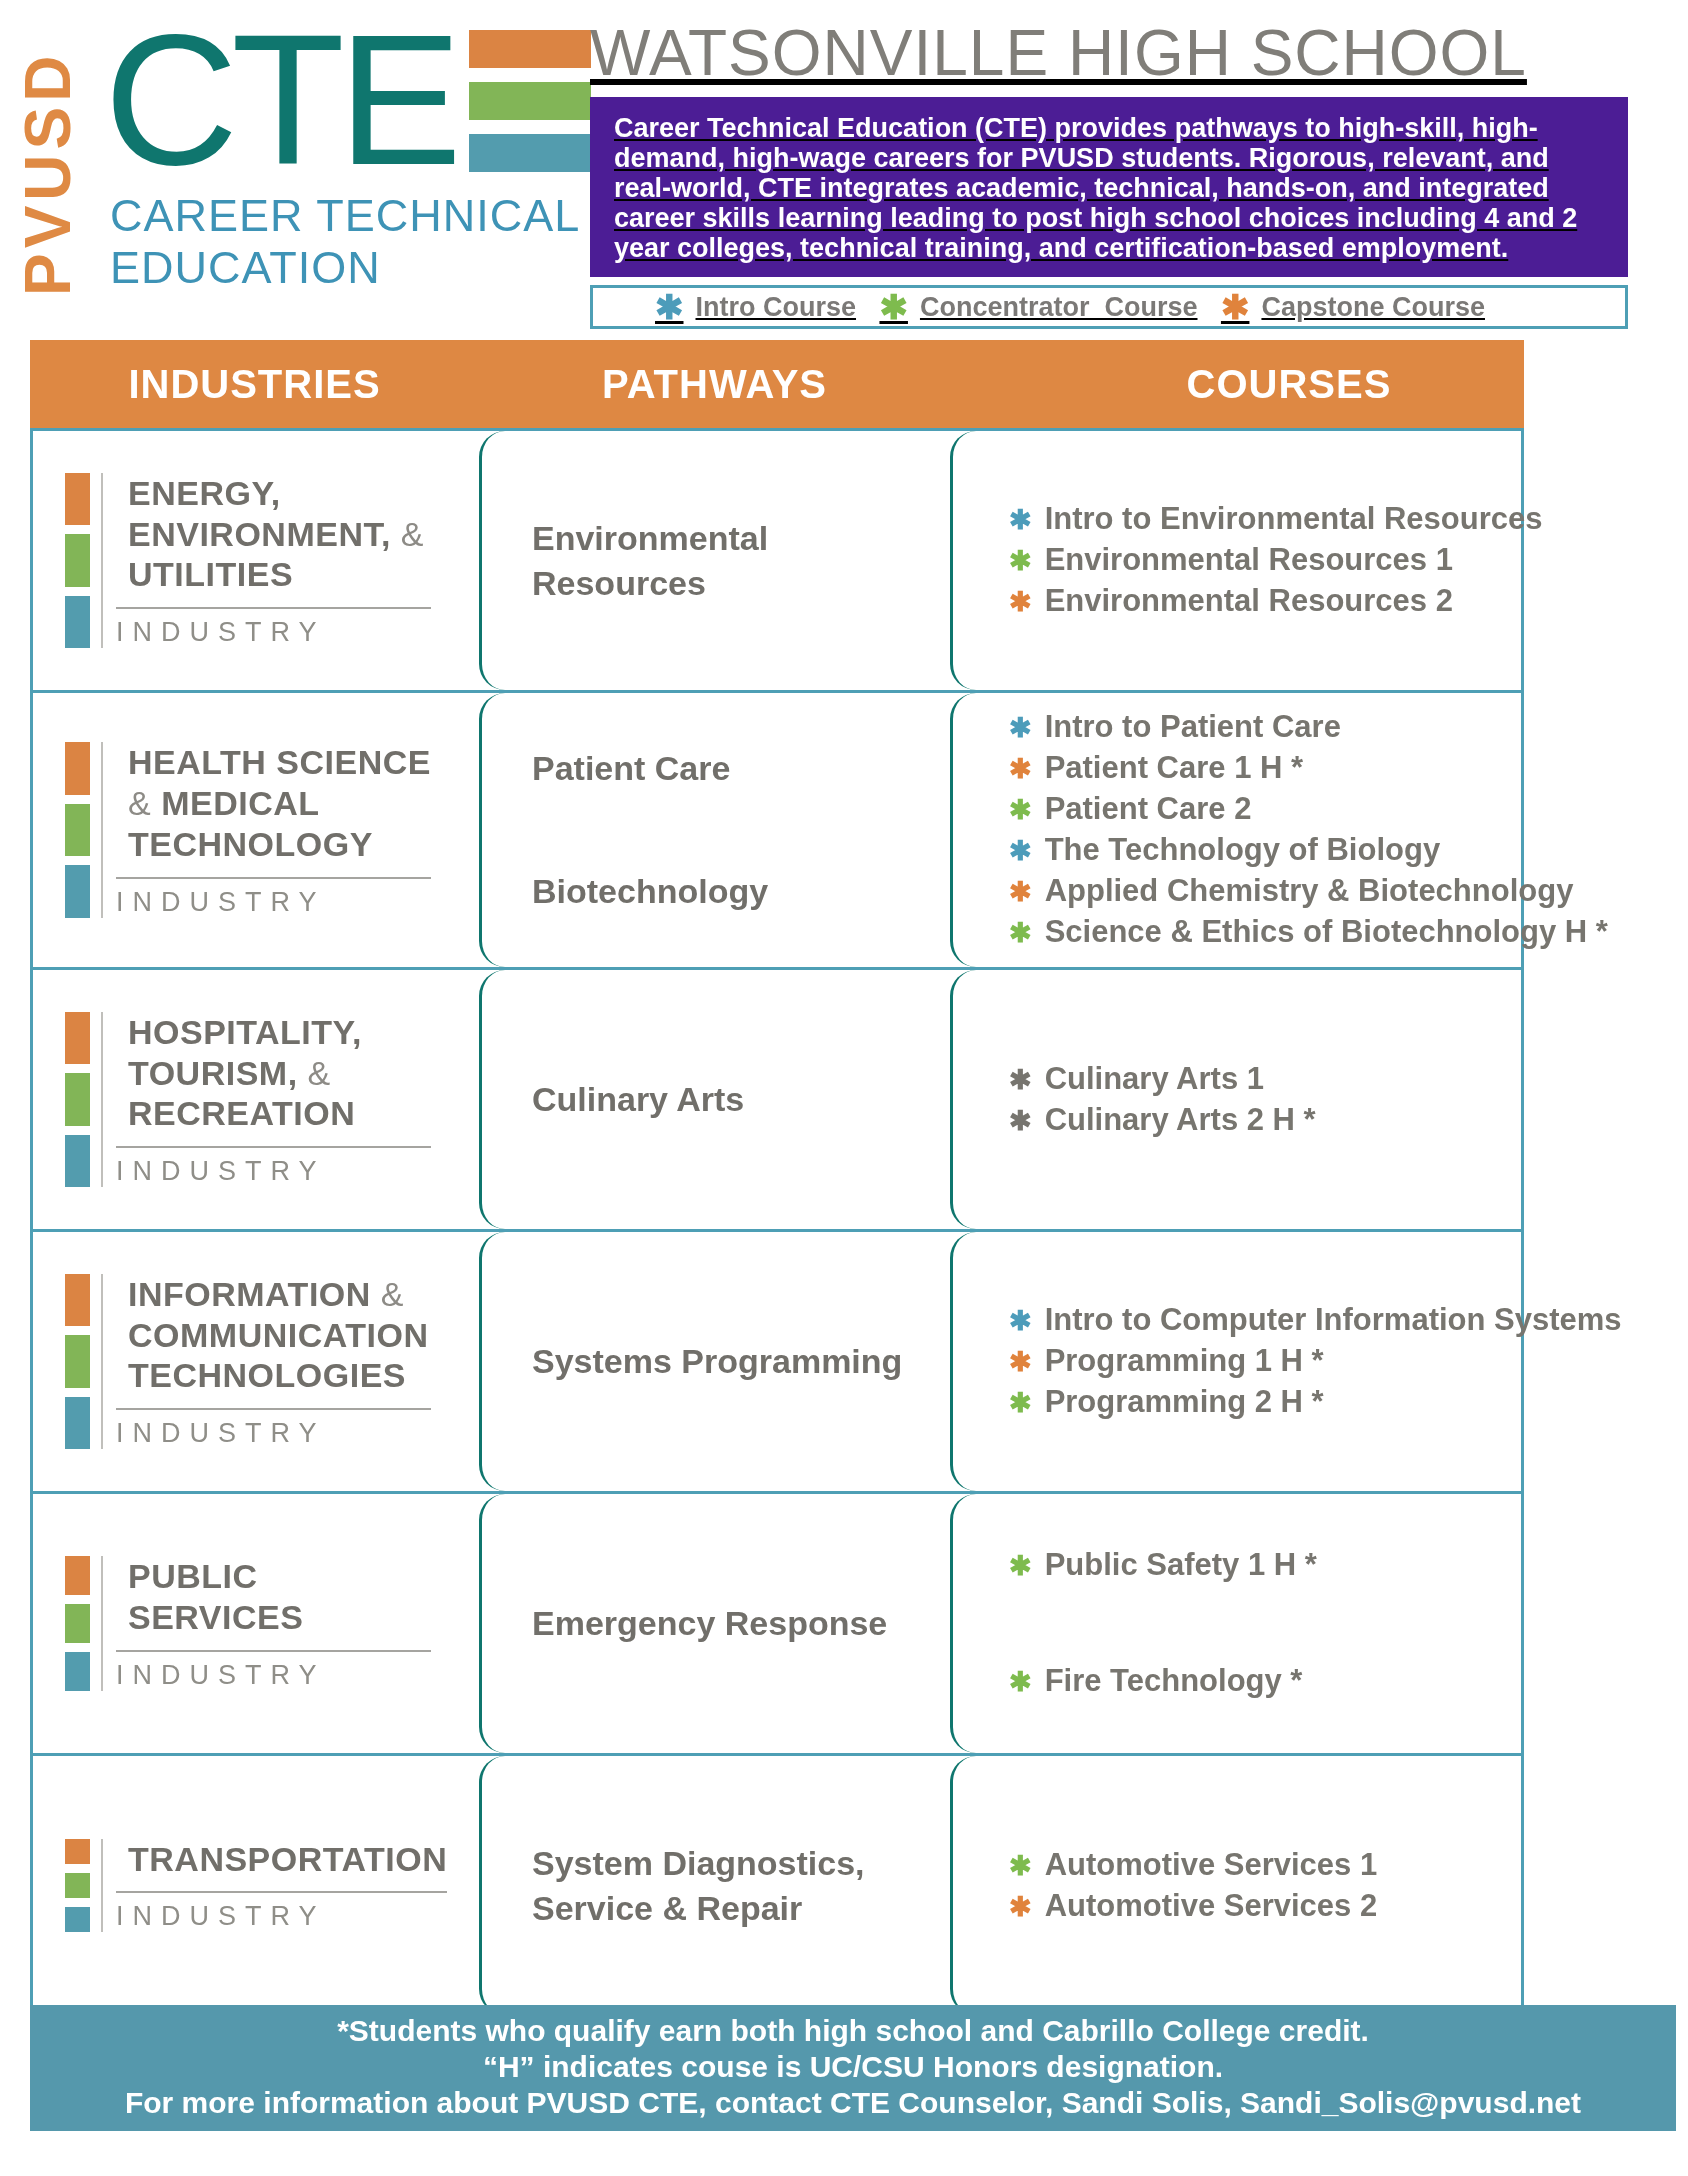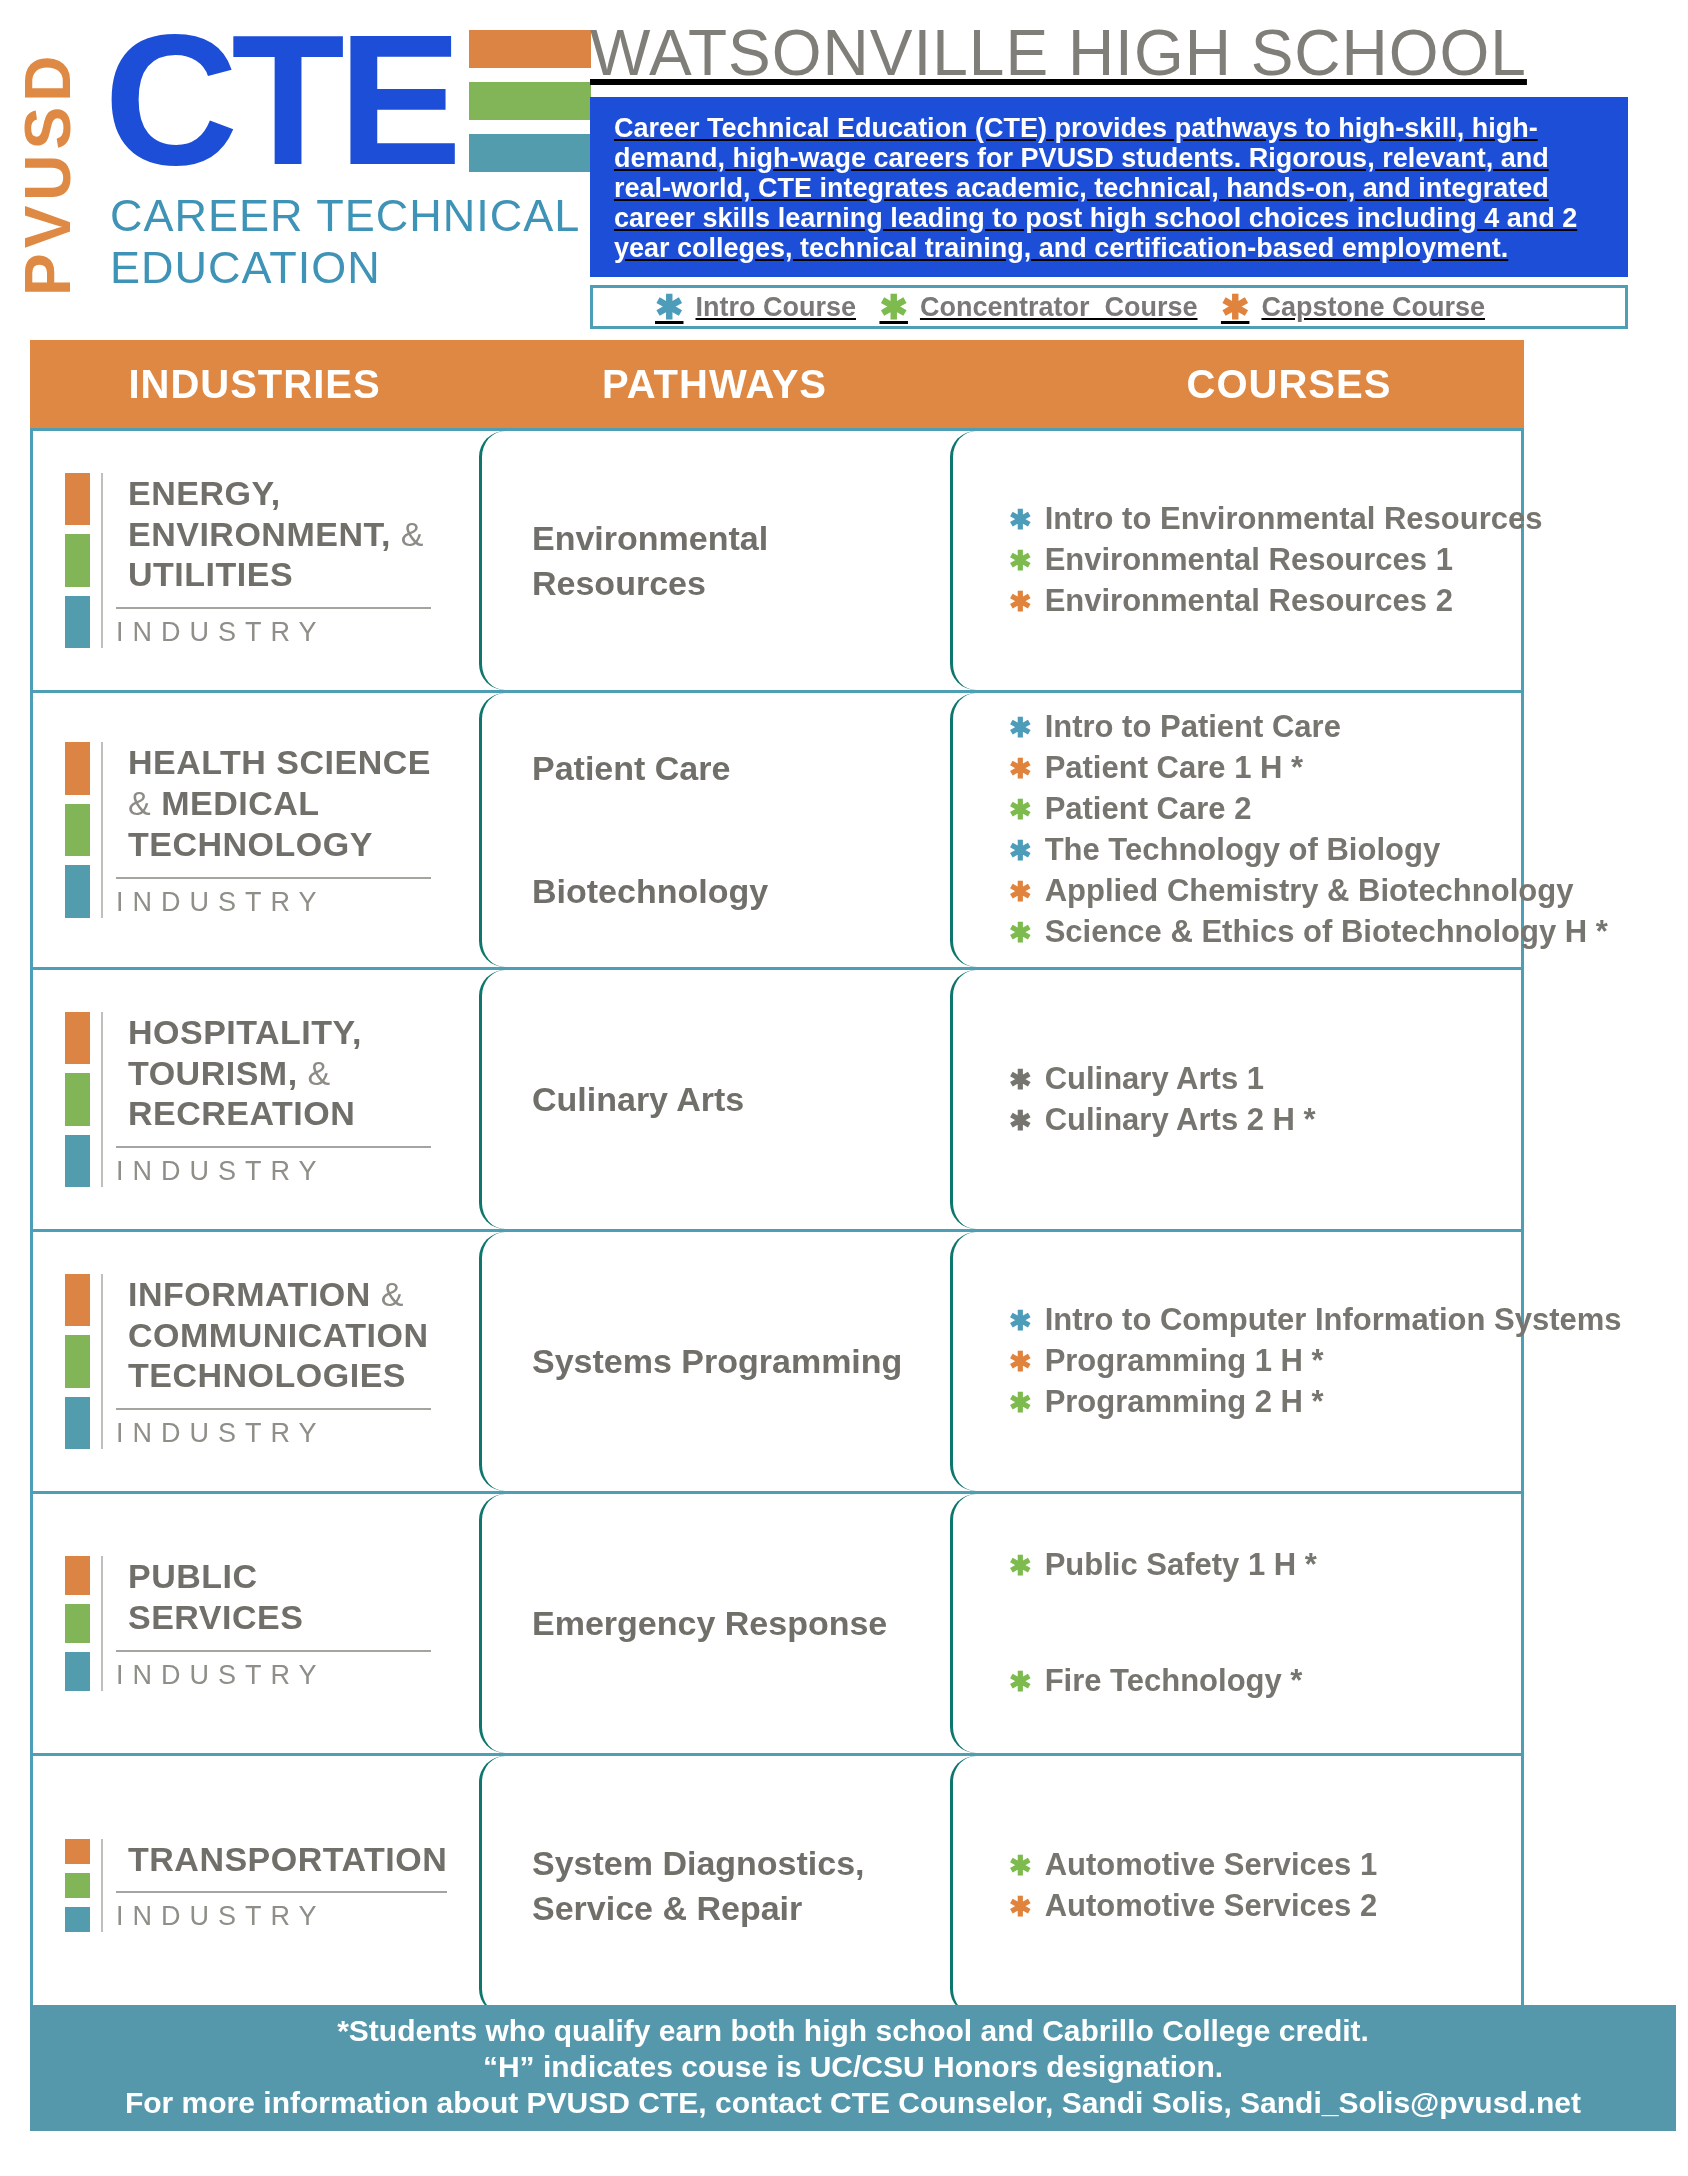--- a/index.html
+++ b/index.html
@@ -3,31 +3,31 @@
 <meta charset="utf-8">
 <style>
   html,body{margin:0;padding:0;background:#ffffff;}
   body{width:1688px;height:2176px;font-family:"Liberation Sans",sans-serif;-webkit-font-smoothing:antialiased;}
   .page{position:relative;width:1688px;height:2176px;background:#fff;overflow:hidden;}
 
   
   .pvusd{position:absolute;left:16px;top:34px;height:262px;writing-mode:vertical-rl;transform:rotate(180deg);
          font-size:64px;font-weight:bold;color:#DF8A44;letter-spacing:5px;line-height:1;}
   .logo-main{position:absolute;left:104px;top:26px;display:flex;align-items:flex-start;}
-  .cte{font-size:186px;font-weight:bold;color:#1d4ed8;letter-spacing:-7px;line-height:148px;}
+  .cte{font-size:186px;font-weight:normal;color:#0f766e;letter-spacing:-7px;line-height:148px;}
   .logo-bars{display:flex;flex-direction:column;gap:14px;margin-left:14px;margin-top:4px;}
   .logo-bar{width:122px;height:38px;}
   .logo-bar.b1{background:#DB8443;}
   .logo-bar.b2{background:#82B557;}
   .logo-bar.b3{background:#539CAE;}
   .logo-subtitle{position:absolute;left:110px;top:190px;font-size:45px;color:#3E93B6;line-height:1.16;letter-spacing:1px;}
 
   .header-right{position:absolute;left:590px;top:20px;width:1038px;text-decoration:underline;}
   .school-name{font-size:64px;font-weight:400;color:#807E79;letter-spacing:1px;white-space:nowrap;line-height:1.05;}
-  .desc-box{margin-top:10px;background:#1d4ed8;color:#fff;font-weight:bold;font-size:27px;line-height:30px;padding:16px 24px 14px;box-sizing:border-box;}
+  .desc-box{margin-top:10px;background:#4c1d95;color:#fff;font-weight:bold;font-size:27px;line-height:30px;padding:16px 24px 14px;box-sizing:border-box;}
   .legend-box{margin-top:8px;border:3px solid #4E9FB5;height:44px;box-sizing:border-box;display:flex;align-items:center;
               justify-content:space-between;padding:0 140px 0 62px;}
   .legend-item{display:flex;align-items:center;gap:12px;}
   .legend-star{font-size:34px;line-height:1;font-weight:bold;}
   .legend-label{font-size:27px;font-weight:bold;color:#7B7977;white-space:pre;}
 
   
   .table{position:absolute;left:30px;top:340px;width:1494px;}
   .thead{display:grid;grid-template-columns:449px 471px 678px;background:#DE8843;height:88px;align-items:center;}
   .th{text-align:center;color:#fff;font-weight:bold;font-size:40px;letter-spacing:1px;}

